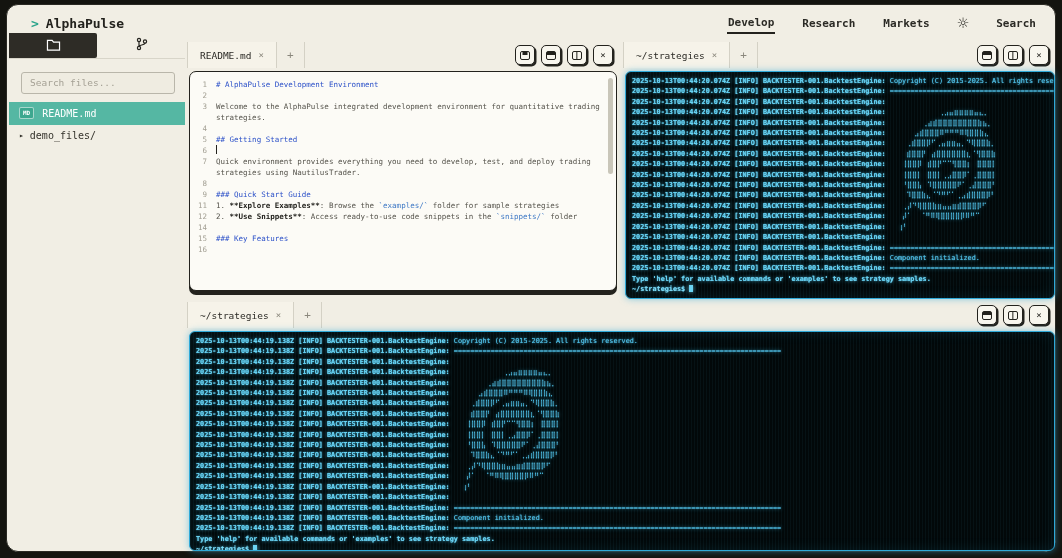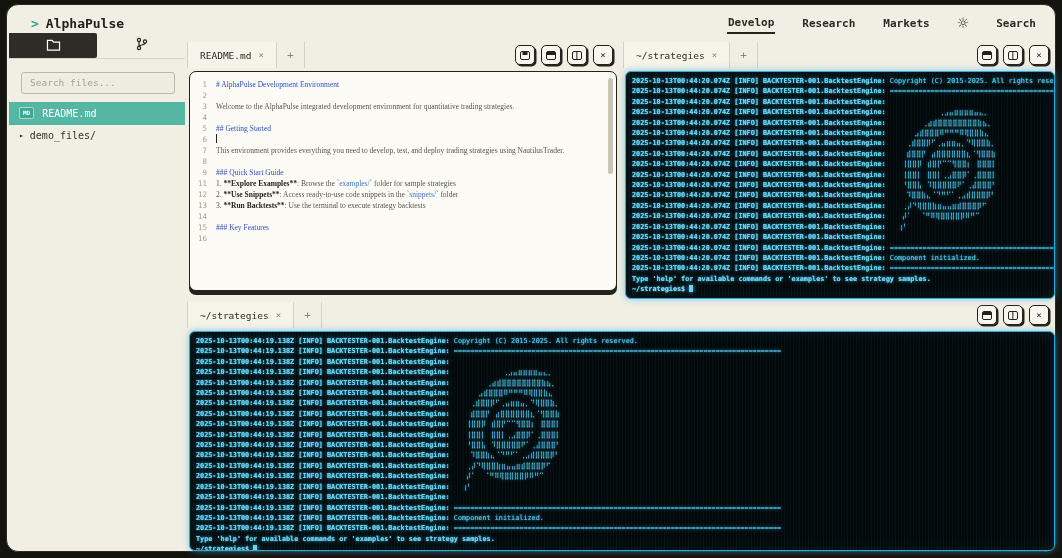--- a/index.html
+++ b/index.html
@@ -58,21 +58,21 @@
   .ir.spv::before { content:""; position:absolute; top:0; bottom:0; left:50%; width:1.3px;
                     transform:translateX(-50%); background:#23221d; }
 
   
   .editor-panel { left:180px; top:36px; width:434px; height:256px; }
   .editor-body { position:absolute; left:2px; top:30px; right:4px; bottom:6px; background:#fcfbf6;
                  border:1.5px solid #23221d; border-radius:7px; box-shadow:0 4px 0 #23221d;
                  padding:7px 2px 4px 0; overflow:hidden; }
   .ed-row { display:flex; font-size:7.5px; line-height:11px; }
   .ed-gutter { width:26px; flex:0 0 26px; text-align:right; padding-right:9px; color:#a3a094; }
-  .ed-text { flex:1; color:#55534b; white-space:pre-wrap; word-break:break-word; padding-right:14px;font-family:Liberation Serif, serif; }
+  .ed-text { flex:1; color:#55534b; white-space:pre-wrap; word-break:break-word; padding-right:14px; }
   .tok-heading { color:#2b50c8; }
   .tok-bold { color:#23221d; font-weight:bold;text-align:center; }
   .tok-code { color:#3a76c4; }
   .ed-cursor { display:inline-block; width:1px; height:9px; background:#23221d; vertical-align:-1px; }
   .ed-scrollbar { position:absolute; right:3px; top:6px; width:5px; height:96px;
                   background:#c9c6b9; border-radius:3px; }
 
   
   .term-right { left:616px; top:36px; width:434px; height:260px; }
   .term-bottom { left:180px; top:296px; width:870px; height:252px; }
@@ -182,41 +182,37 @@
           <div class="ed-row">
             <span class="ed-gutter">5</span>
             <span class="ed-text"><span class="tok-heading">## Getting Started</span></span>
           </div>
           <div class="ed-row">
             <span class="ed-gutter">6</span>
             <span class="ed-text"><span class="ed-cursor"></span></span>
           </div>
           <div class="ed-row">
             <span class="ed-gutter">7</span>
-            <span class="ed-text"><span>This environment provides everything you need to develop, test, and deploy trading strategies using NautilusTrader.</span></span>
+            <span class="ed-text"><span>Quick environment provides everything you need to develop, test, and deploy trading strategies using NautilusTrader.</span></span>
           </div>
           <div class="ed-row">
             <span class="ed-gutter">8</span>
             <span class="ed-text"></span>
           </div>
           <div class="ed-row">
             <span class="ed-gutter">9</span>
             <span class="ed-text"><span class="tok-heading">### Quick Start Guide</span></span>
           </div>
           <div class="ed-row">
             <span class="ed-gutter">11</span>
             <span class="ed-text"><span>1. </span><span class="tok-bold">**Explore Examples**</span><span>: Browse the </span><span class="tok-code">`examples/`</span><span> folder for sample strategies</span></span>
           </div>
           <div class="ed-row">
             <span class="ed-gutter">12</span>
             <span class="ed-text"><span>2. </span><span class="tok-bold">**Use Snippets**</span><span>: Access ready-to-use code snippets in the </span><span class="tok-code">`snippets/`</span><span> folder</span></span>
-          </div>
-          <div class="ed-row">
-            <span class="ed-gutter">13</span>
-            <span class="ed-text"><span>3. </span><span class="tok-bold">**Run Backtests**</span><span>: Use the terminal to execute strategy backtests</span></span>
           </div>
           <div class="ed-row">
             <span class="ed-gutter">14</span>
             <span class="ed-text"></span>
           </div>
           <div class="ed-row">
             <span class="ed-gutter">15</span>
             <span class="ed-text"><span class="tok-heading">### Key Features</span></span>
           </div>
           <div class="ed-row">

